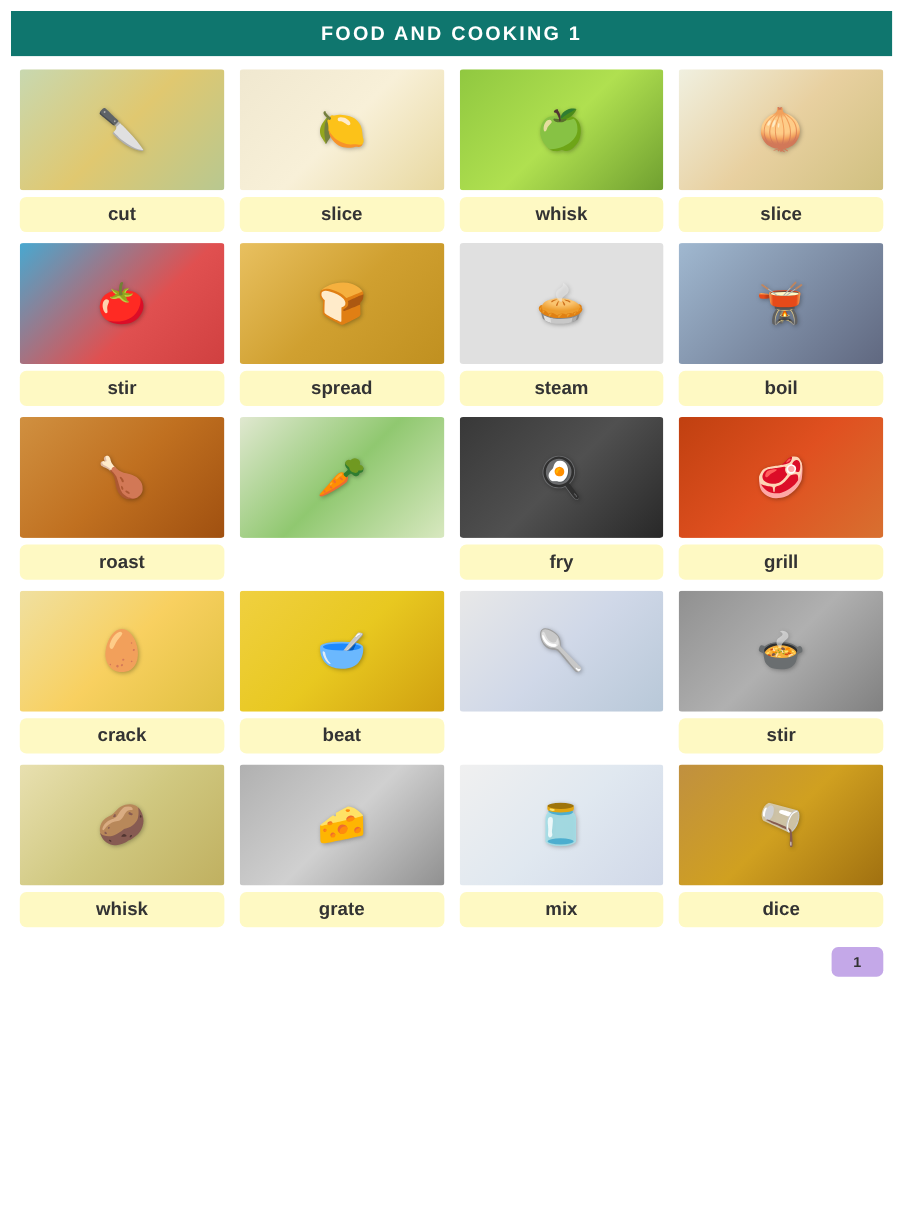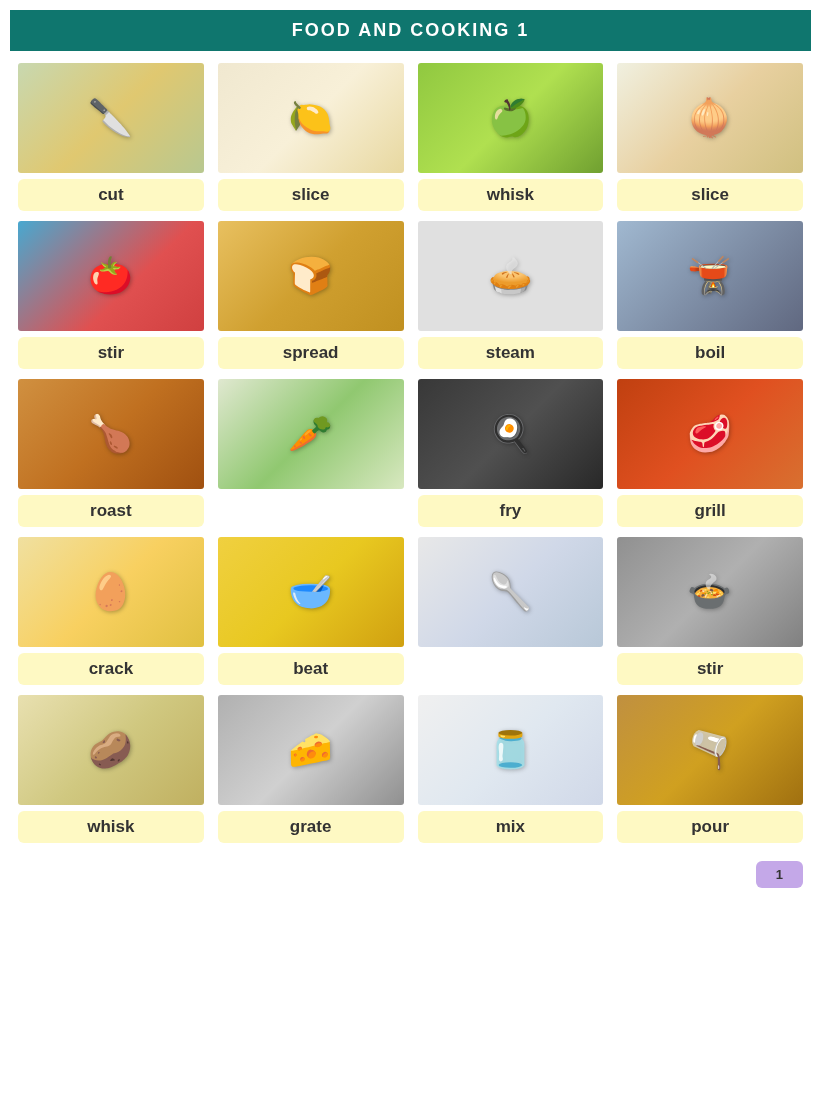--- a/index.html
+++ b/index.html
@@ -262,19 +262,19 @@
         </div>
       </div>
       <div class="label-box">mix</div>
     </div>
     <div class="item">
       <div class="img-box">
         <div class="img-placeholder img-pour">
           <span class="food-emoji">🫗</span>
         </div>
       </div>
-      <div class="label-box">pour</div>
+      <div class="label-box">dice</div>
     </div>
   </div>
 
 <div class="footer-box">
   <div class="footer-label">1</div>
 </div>
 
 </body></html>

